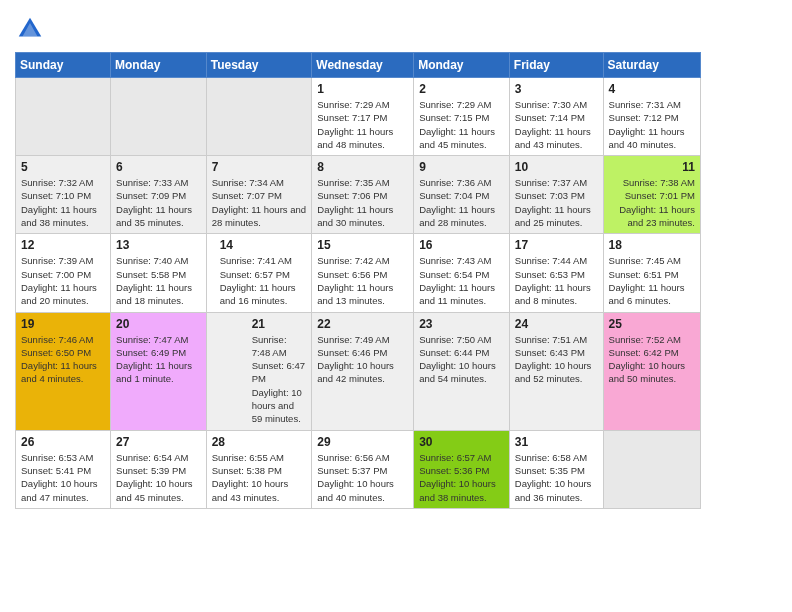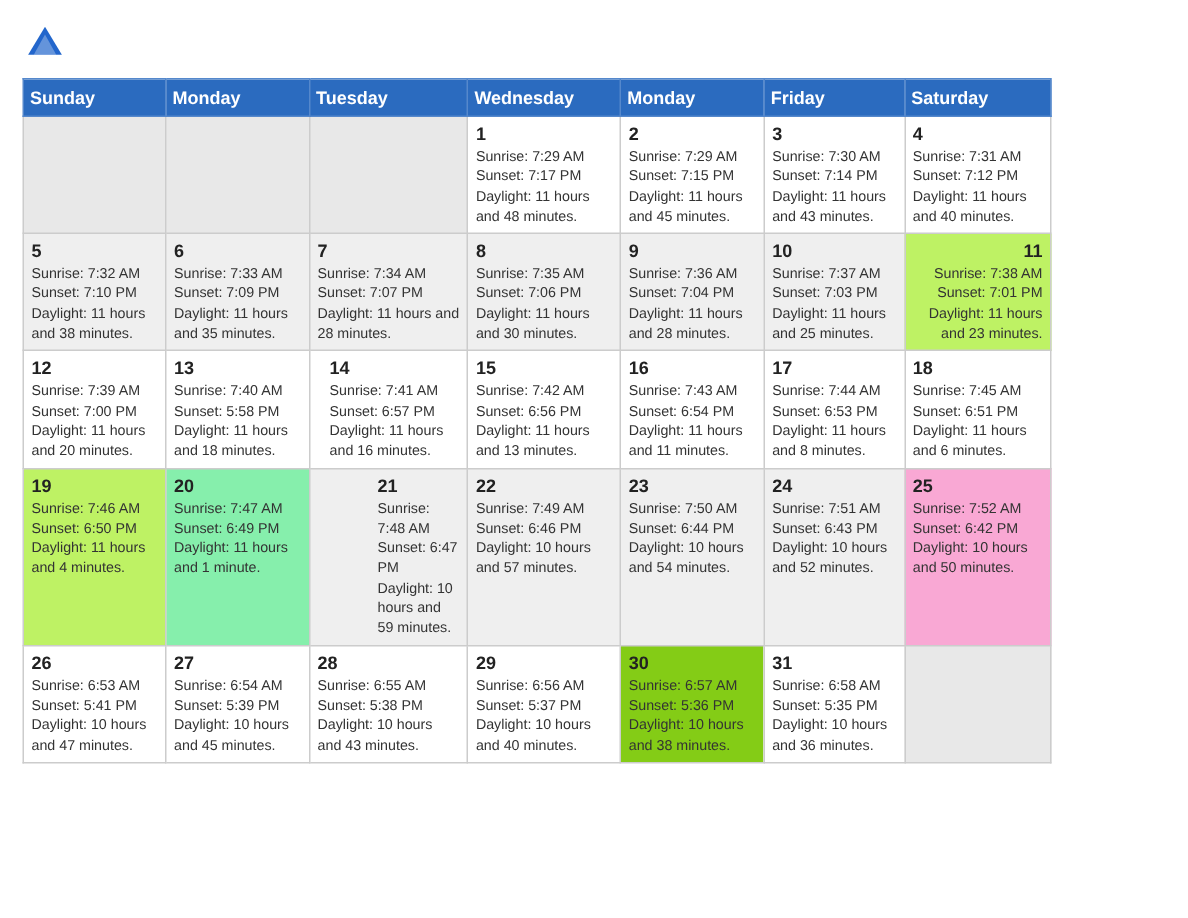--- a/index.html
+++ b/index.html
@@ -215,35 +215,35 @@
           <td style="background: rgb(255, 255, 255);">
             <span class="day-num">17</span>
             <div class="day-info"><span>Sunrise: 7:44 AM</span><br><span>Sunset: 6:53 PM</span><br><span>Daylight: 11 hours and 8 minutes.</span></div>
           </td>
           <td style="background: rgb(255, 255, 255);">
             <span class="day-num">18</span>
             <div class="day-info"><span>Sunrise: 7:45 AM</span><br><span>Sunset: 6:51 PM</span><br><span>Daylight: 11 hours and 6 minutes.</span></div>
           </td>
         </tr>
         <tr>
-          <td style="background: #bef264;">
+          <td style="background: #eab308;">
             <span class="day-num">19</span>
             <div class="day-info"><span>Sunrise: 7:46 AM</span><br><span>Sunset: 6:50 PM</span><br><span>Daylight: 11 hours and 4 minutes.</span></div>
           </td>
-          <td style="background: #86efac;">
+          <td style="background: #f0abfc;">
             <span class="day-num">20</span>
             <div class="day-info"><span>Sunrise: 7:47 AM</span><br><span>Sunset: 6:49 PM</span><br><span>Daylight: 11 hours and 1 minute.</span></div>
           </td>
           <td style="background: rgb(239, 239, 239); padding-left: 45px;">
             <span class="day-num">21</span>
             <div class="day-info"><span>Sunrise: 7:48 AM</span><br><span>Sunset: 6:47 PM</span><br><span>Daylight: 10 hours and 59 minutes.</span></div>
           </td>
           <td style="background: rgb(239, 239, 239);">
             <span class="day-num">22</span>
-            <div class="day-info"><span>Sunrise: 7:49 AM</span><br><span>Sunset: 6:46 PM</span><br><span>Daylight: 10 hours and 57 minutes.</span></div>
+            <div class="day-info"><span>Sunrise: 7:49 AM</span><br><span>Sunset: 6:46 PM</span><br><span>Daylight: 10 hours and 42 minutes.</span></div>
           </td>
           <td style="background: rgb(239, 239, 239);">
             <span class="day-num">23</span>
             <div class="day-info"><span>Sunrise: 7:50 AM</span><br><span>Sunset: 6:44 PM</span><br><span>Daylight: 10 hours and 54 minutes.</span></div>
           </td>
           <td style="background: rgb(239, 239, 239);">
             <span class="day-num">24</span>
             <div class="day-info"><span>Sunrise: 7:51 AM</span><br><span>Sunset: 6:43 PM</span><br><span>Daylight: 10 hours and 52 minutes.</span></div>
           </td>
           <td style="background: #f9a8d4; margin-top: 40px;">

